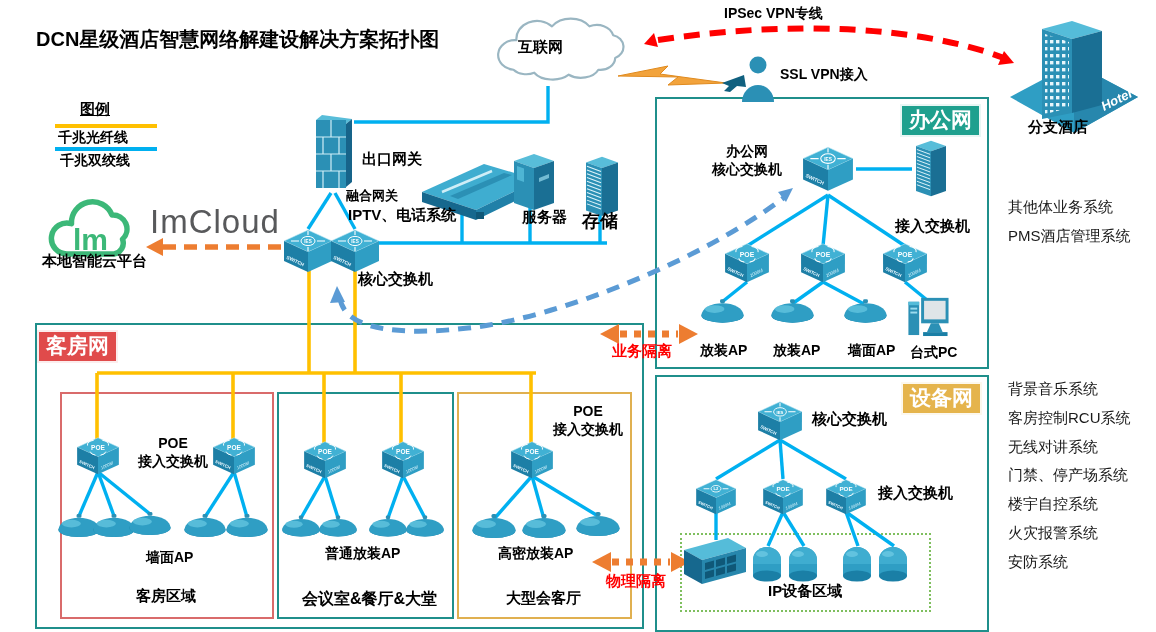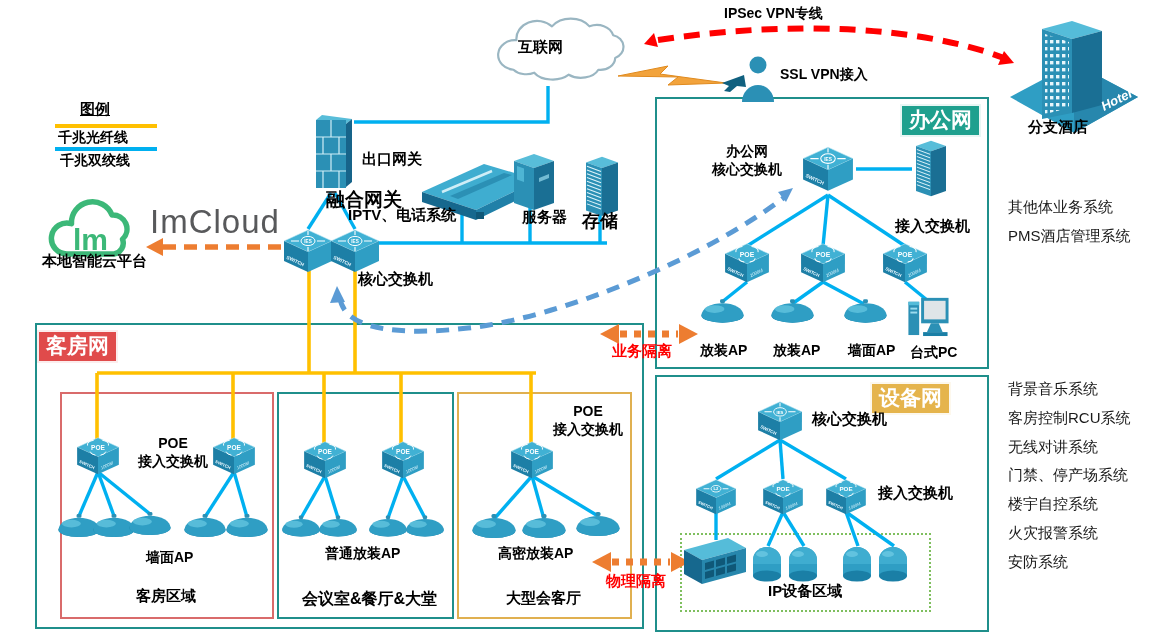--- a/index.html
+++ b/index.html
@@ -114,20 +114,21 @@
       <polygon points="600,334 619,324 619,344" fill="#ED7D31"></polygon>
       <polygon points="698,334 679,324 679,344" fill="#ED7D31"></polygon>
     </g>
     <g>
       <path class="ln-iso" d="M612,562 H670"></path>
       <polygon points="592,562 611,552 611,572" fill="#ED7D31"></polygon>
       <polygon points="690,562 671,552 671,572" fill="#ED7D31"></polygon>
     </g>
   </svg>
 
+  <div class="title" style="left:36px;top:26px;">DCN星级酒店智慧网络解建设解决方案拓扑图</div>
   <div class="lbl underl" style="left:80px;top:100px;font-size:15px;">图例</div>
   <div class="legend-line" style="left:55px;top:124px;width:102px;background:#FFC000;"></div>
   <div class="lbl" style="left:58px;top:129px;font-size:14px;">千兆光纤线</div>
   <div class="legend-line" style="left:55px;top:147px;width:102px;background:#00B0F0;"></div>
   <div class="lbl" style="left:60px;top:152px;font-size:14px;">千兆双绞线</div>
 
   <div class="node" style="left:476px;top:6px;width:150px;height:92px;">
       <svg viewBox="0 0 152 92">
         <path d="M38,64 a17,15 0 0 1 3,-30 a21,18 0 0 1 36,-14 a23,18 0 0 1 38,0 a17,14 0 0 1 24,9 a13,12 0 0 1 2,23 a15,12 0 0 1 -17,12 a19,13 0 0 1 -30,5 a21,13 0 0 1 -35,-2 a16,11 0 0 1 -21,-3 z" fill="#fff" stroke="#9AB6C2" stroke-width="2.2" stroke-linejoin="round"></path>
       </svg>
@@ -187,21 +188,21 @@
       <svg viewBox="0 0 120 62">
         <polygon points="2,32 64,4 118,20 56,50" fill="#3FADD0"></polygon>
         <polygon points="56,50 118,20 118,30 56,60" fill="#2080A8"></polygon>
         <polygon points="2,32 56,50 56,60 2,42" fill="#16688E"></polygon>
         <path d="M22,32 L72,11" stroke="#CFEEF7" stroke-width="2.5"></path>
         <polygon points="30,36 84,13 92,15 38,39" fill="#2B90B5"></polygon>
         <rect x="56" y="52" width="8" height="7" fill="#0F5878"></rect>
         <rect x="100" y="30" width="8" height="7" fill="#0F5878"></rect>
       </svg>
     </div>
-  <div class="lbl" style="left:326px;top:188px;font-size:19px;">融合网关</div>
+  <div class="lbl" style="left:346px;top:188px;font-size:13px;">融合网关</div>
   <div class="lbl" style="left:348px;top:206px;font-size:15px;">IPTV、电话系统</div>
   <div class="node" style="left:508px;top:152px;width:52px;height:60px;">
       <svg viewBox="0 0 52 60">
         <polygon points="6,9 26,2 46,9 26,16" fill="#58BDD9"></polygon>
         <polygon points="6,9 26,16 26,58 6,51" fill="#2B90B5"></polygon>
         <polygon points="46,9 26,16 26,58 46,51" fill="#1A6F94"></polygon>
         <polygon points="9,14 16,16.5 16,30 9,27.5" fill="#55BCD9" opacity="0.85"></polygon>
         <polygon points="31,26 41,22 41,26 31,30" fill="#9adbee" opacity="0.7"></polygon>
       </svg>
     </div>
@@ -503,21 +504,21 @@
       <svg viewBox="0 0 46 26">
         <ellipse cx="23" cy="17.5" rx="21.5" ry="7.5" fill="#1A7FA6"></ellipse>
         <path d="M1.5,17.5 A21.5,12.5 0 0 1 44.5,17.5 A21.5,7.5 0 0 1 1.5,17.5 Z" fill="#2F9EC4"></path>
         <ellipse cx="15" cy="11" rx="10" ry="4" fill="#5EC1DD" opacity="0.85"></ellipse>
         <rect x="20.5" y="1" width="5" height="4" rx="1.5" fill="#2B90B5"></rect>
       </svg>
     </div>
   <div class="lbl" style="left:498px;top:545px;">高密放装AP</div>
   <div class="lbl" style="left:506px;top:589px;font-size:15px;">大型会客厅</div>
 
-  <div class="tag devices" style="left:870px;top:382px;">设备网</div>
+  <div class="tag devices" style="left:901px;top:382px;">设备网</div>
   <div class="node" style="left:754px;top:400px;width:52px;height:42px;">
       <svg viewBox="0 0 52 46">
         <polygon points="26,2 50,13 26,24 2,13" fill="#41B1D4" stroke="#bfe8f4" stroke-width="0.6"></polygon>
         <polygon points="2,13 26,24 26,44 2,33" fill="#1D7FA6"></polygon>
         <polygon points="50,13 26,24 26,44 50,33" fill="#2F9EC4"></polygon>
         <ellipse cx="26" cy="13" rx="7" ry="4.6" fill="none" stroke="#fff" stroke-width="1"></ellipse>
         <text x="26" y="15" font-size="4.6" fill="#fff" font-weight="bold" text-anchor="middle">IES</text>
         <path d="M17,13 h-8 M35,13 h8 M26,7 v-4 M26,19 v4" stroke="#fff" stroke-width="1.1"></path>
         <text x="4" y="30.5" font-size="4.8" fill="#e9f8ff" font-weight="bold" transform="rotate(24.5 4 30.5)">SWITCH</text>
       </svg>

